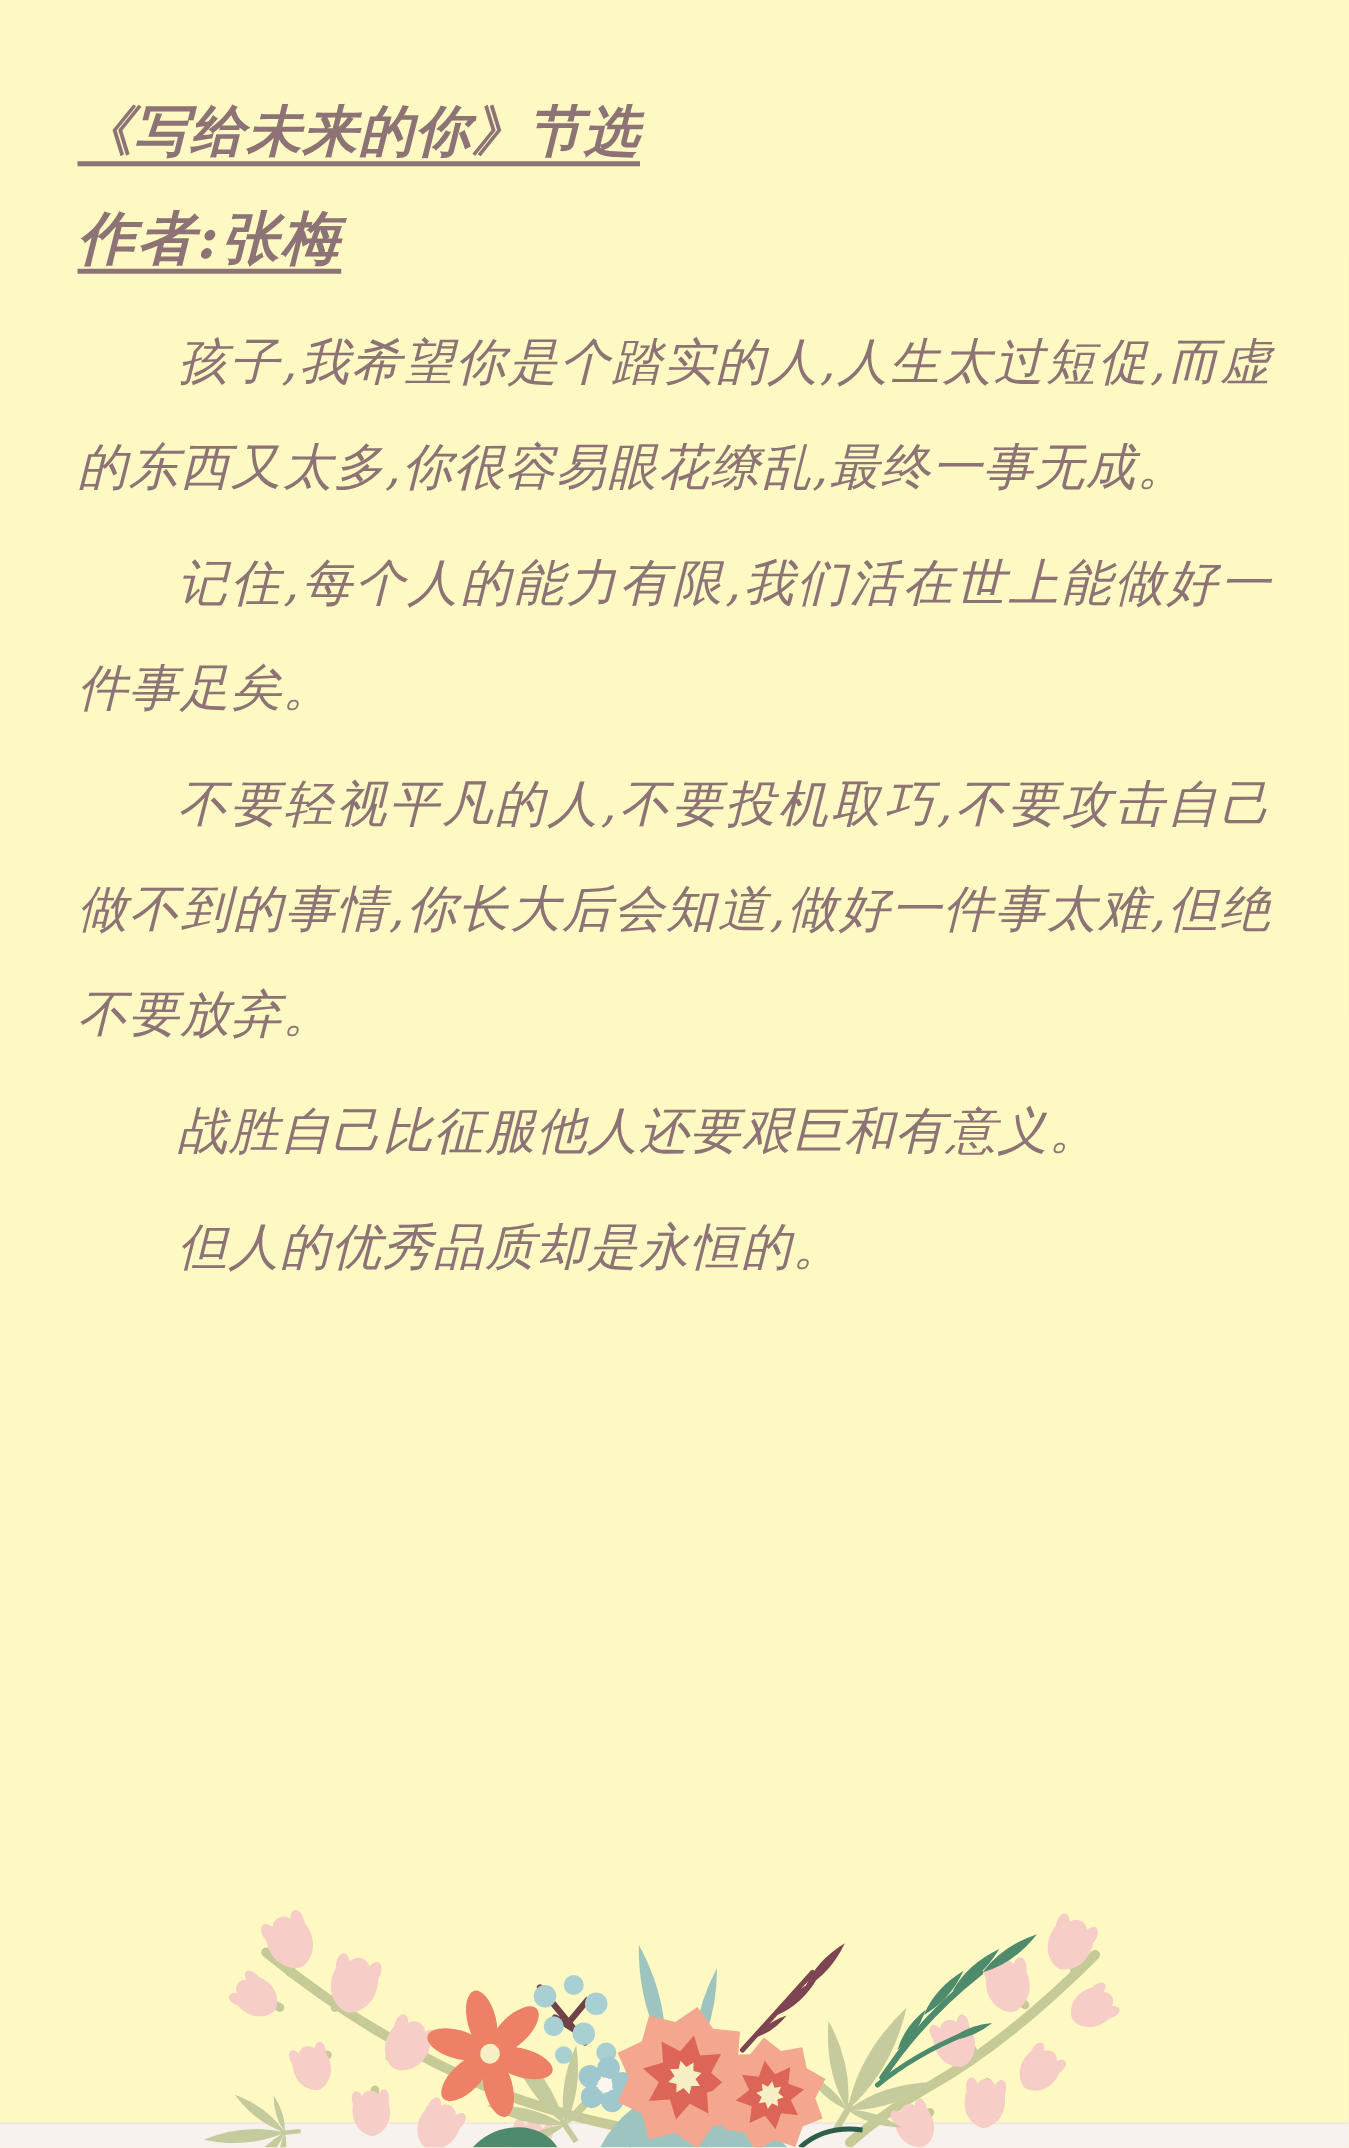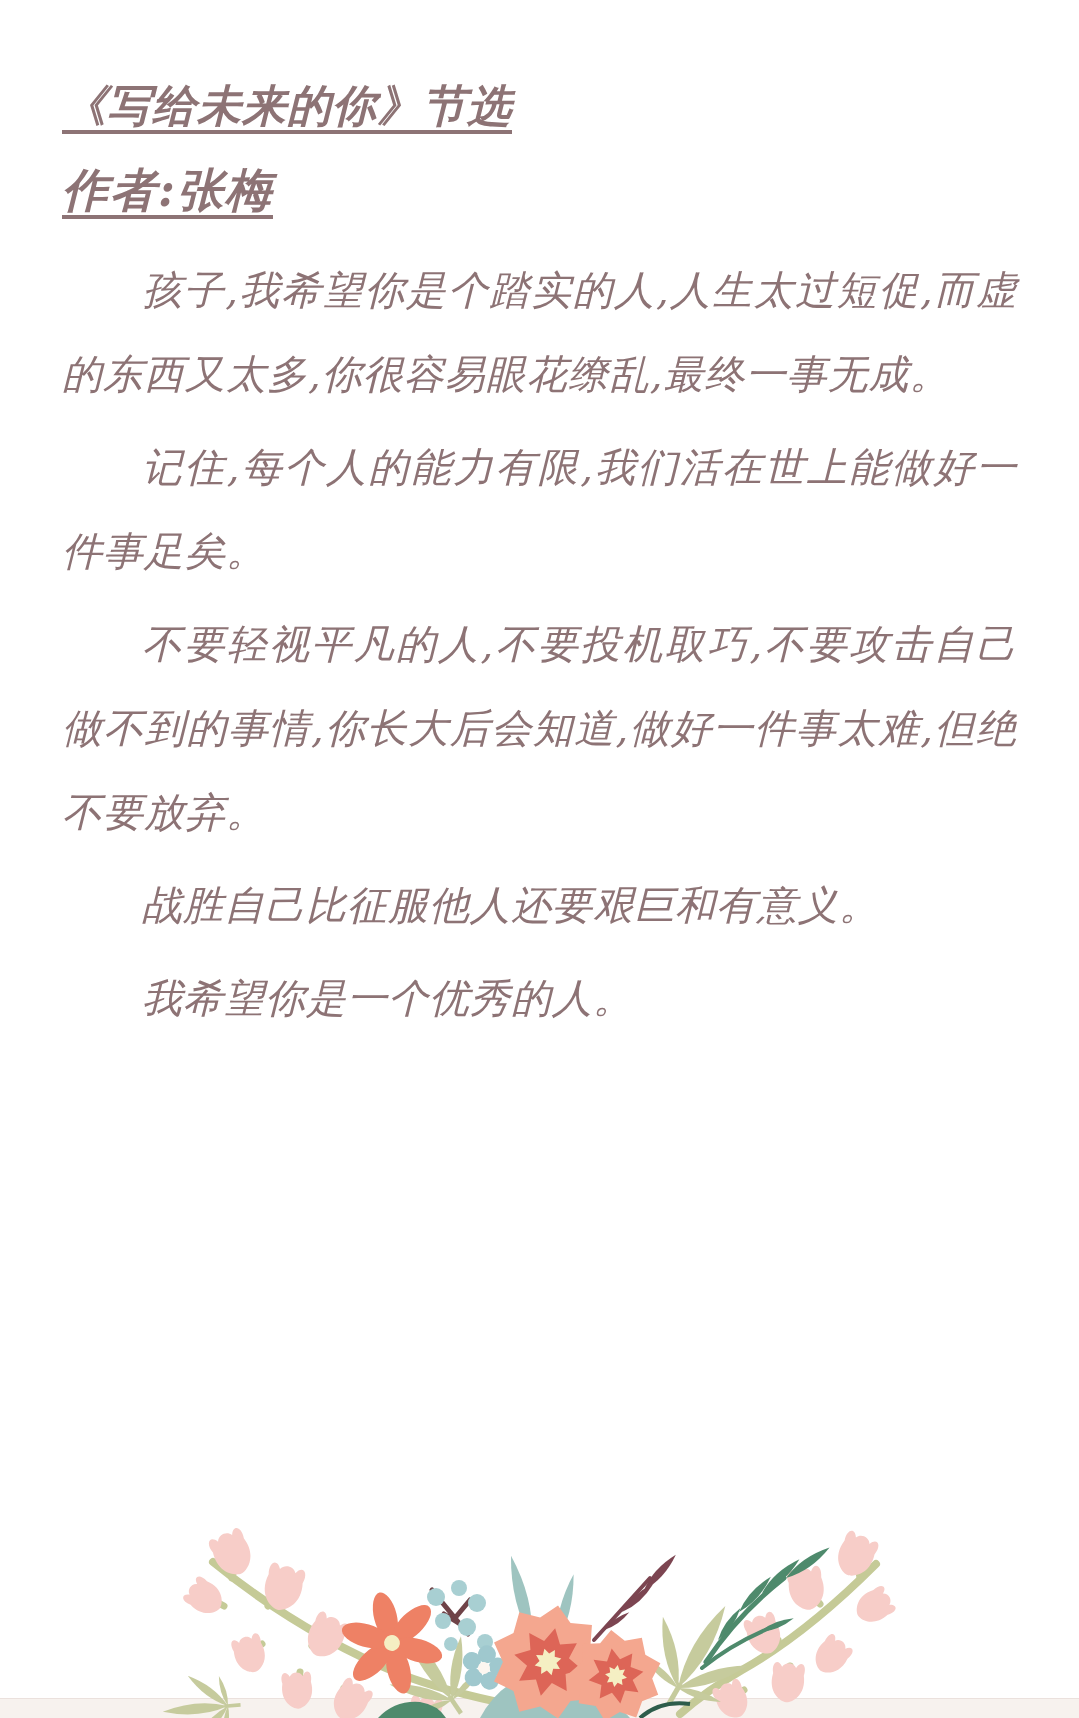--- a/index.html
+++ b/index.html
@@ -1,21 +1,21 @@
 <!DOCTYPE html>
 <html><head>
 <meta charset="utf-8">
 <style>
   html,body{margin:0;padding:0;}
   body{background:#e9e2de;}
   .page{
     position:relative;
     width:1079px;height:1718px;
     margin:0 auto;
-    background:#ffffff;
+    background:#fef9c3;
     overflow:hidden;
     font-family:"DejaVu Serif", serif;
     color:#8d7375;
   }
   .content{
     position:absolute;
     top:0;left:0;right:0;
     padding:80px 62px 0 62px;
     box-sizing:border-box;
   }
@@ -73,21 +73,21 @@
 
 <div class="page">
 
   <div class="content">
     <h1 class="title">《写给未来的你》节选</h1>
     <div class="author">作者:张梅</div>
     <p class="para">孩子,我希望你是个踏实的人,人生太过短促,而虚的东西又太多,你很容易眼花缭乱,最终一事无成。</p>
     <p class="para">记住,每个人的能力有限,我们活在世上能做好一件事足矣。</p>
     <p class="para">不要轻视平凡的人,不要投机取巧,不要攻击自己做不到的事情,你长大后会知道,做好一件事太难,但绝不要放弃。</p>
     <p class="para">战胜自己比征服他人还要艰巨和有意义。</p>
-    <p class="para">我希望你是一个优秀的人。</p>
+    <p class="para">但人的优秀品质却是永恒的。</p>
   </div>
 
   <div class="bottom-strip"></div>
 
   <svg class="bouquet" viewBox="0 1518 1079 200" xmlns="http://www.w3.org/2000/svg" aria-hidden="true">
     <defs>
       <path id="leaf" d="M0,0 Q-9,-26 0,-56 Q9,-26 0,0 Z"></path>
       <g id="mapleleaf">
         <use href="#leaf" transform="scale(1.3)"></use>
         <use href="#leaf" transform="rotate(-42) scale(1.0)"></use>

